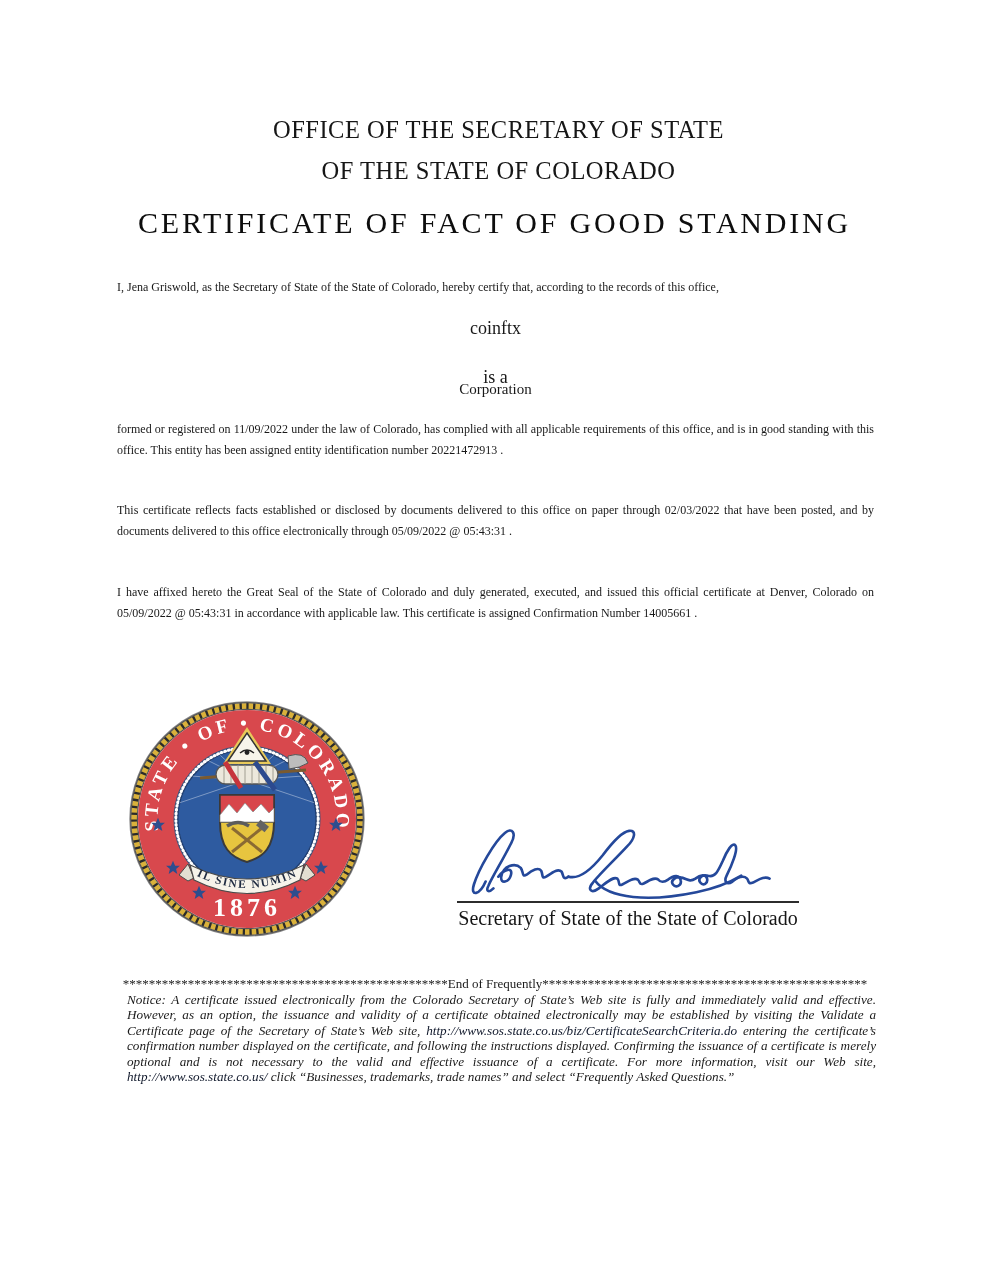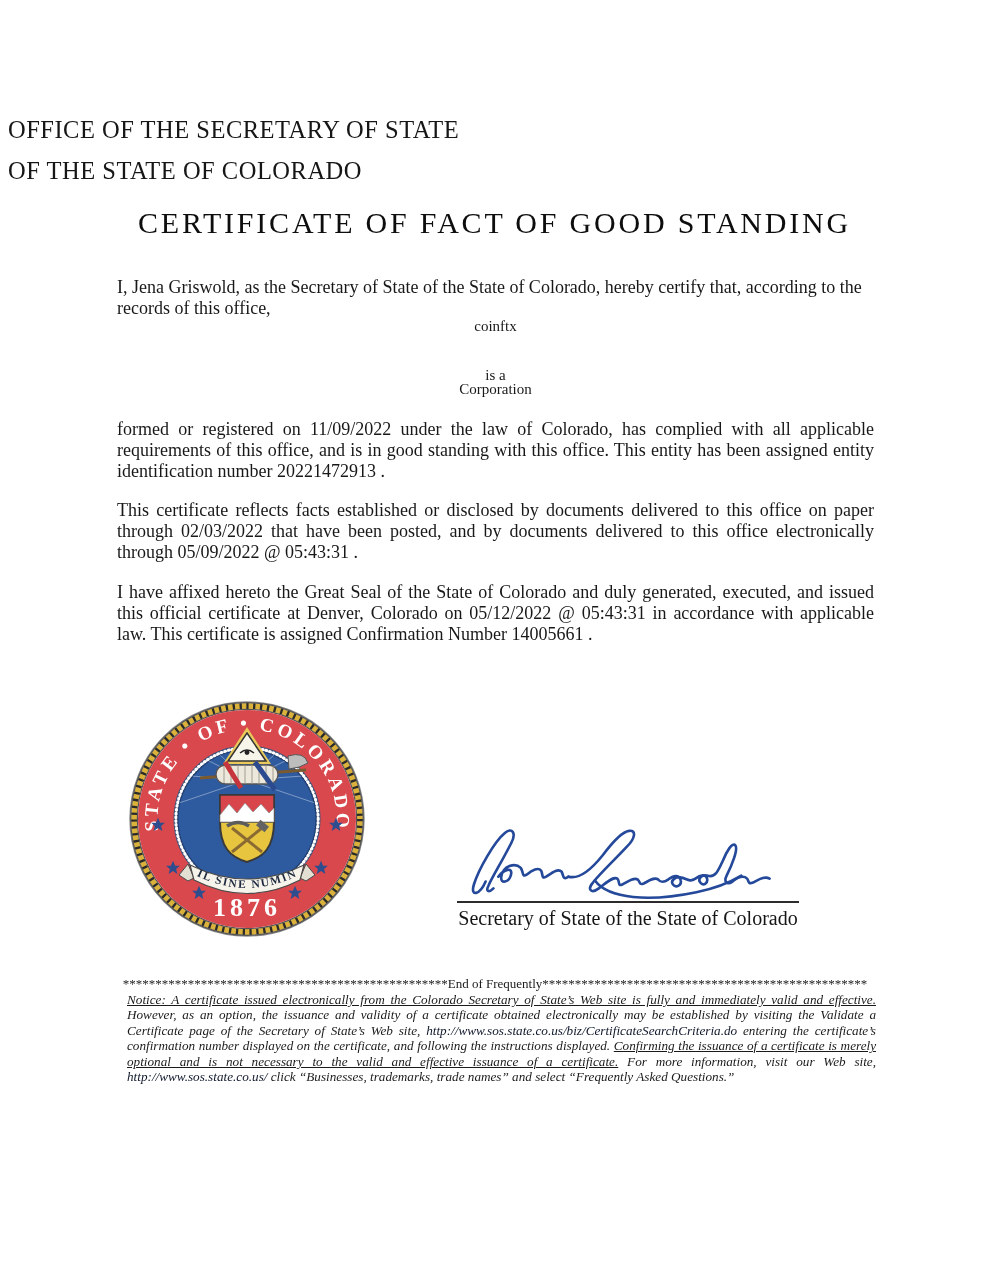--- a/index.html
+++ b/index.html
@@ -4,40 +4,40 @@
 <style>
   * { margin:0; padding:0; box-sizing:border-box; }
   html,body { background:#ffffff; }
   body {
     width:989px; height:1280px; position:relative;
     font-family:"Liberation Serif", serif; color:#141414;
     overflow:hidden;
   }
   .abs { position:absolute; }
   .hdr {
-    left:0; width:989px; text-align:left;
+    left:0; width:989px; text-align:center;
     font-size:24.5px; letter-spacing:0.5px; color:#161616;padding-left:8px;
   }
   .hdr1 { top:116px; }
   .hdr2 { top:157px; }
   .doc-title {
     left:0; width:989px; top:206px; text-align:center;
     font-weight:normal; font-size:30px; letter-spacing:2.8px; color:#0d0d0d;
   }
   .para {
-    left:117px; width:757px; font-size:18px; line-height:21px; color:#181818;
+    left:117px; width:757px; font-size:12px; line-height:21px; color:#181818;
   }
   .just { text-align:justify; }
   .p-intro   { top:277px; }
   .p-formed  { top:419px; }
   .p-reflects{ top:500px; }
   .p-affixed { top:582px; }
   .centerline {
     left:117px; width:757px; text-align:center;
-    font-size:15px; color:#181818;
+    font-size:18px; color:#181818;
   }
   .entity { top:318px; }
   .isa    { top:367px; }
   .etype  { top:381px; font-size:15px; }
 
   .seal-wrap { left:128px; top:700px; width:238px; height:238px; }
 
   .sig-svg  { left:470px; top:824px; width:322px; height:80px; }
   .sig-line {
     left:457px; top:901px; width:342px;
@@ -50,40 +50,40 @@
 
   .endline {
     left:114px; top:976px; width:762px; text-align:center;
     font-size:13px; white-space:nowrap; color:#1a1a1a;
   }
   .notice {
     left:127px; top:992px; width:749px;
     font-size:13.2px; line-height:15.4px; font-style:italic;
     text-align:justify; color:#1a1a1a;
   }
-  .u { text-decoration:underline; }
+  .u { }
   .lnk { color:#0f172a; text-decoration:none; cursor:pointer; }
   .seal-text { font-family:"Liberation Serif", serif; font-weight:bold; }
 </style>
 </head>
 <body>
 
 <div>
 
   <div class="abs hdr hdr1">OFFICE OF THE SECRETARY OF STATE</div>
   <div class="abs hdr hdr2">OF THE STATE OF COLORADO</div>
   <div class="abs doc-title">CERTIFICATE OF FACT OF GOOD STANDING</div>
 
   <p class="abs para p-intro">I, Jena Griswold, as the Secretary of State of the State of Colorado, hereby certify that, according to the records of this office,</p>
   <div class="abs centerline entity">coinftx</div>
   <div class="abs centerline isa">is a</div>
   <div class="abs centerline etype">Corporation</div>
   <p class="abs para just p-formed">formed or registered on 11/09/2022 under the law of Colorado, has complied with all applicable requirements of this office, and is in good standing with this office.  This entity has been assigned entity identification number 20221472913 .</p>
   <p class="abs para just p-reflects">This certificate reflects facts established or disclosed by documents delivered to this office on paper through 02/03/2022 that have been posted, and by documents delivered to this office electronically through 05/09/2022 @ 05:43:31 .</p>
-  <p class="abs para just p-affixed">I have affixed hereto the Great Seal of the State of Colorado and duly generated, executed, and issued this official certificate at Denver, Colorado on 05/12/2022 @ 05:43:31 in accordance with applicable law. This certificate is assigned Confirmation Number 14005661 .</p>
+  <p class="abs para just p-affixed">I have affixed hereto the Great Seal of the State of Colorado and duly generated, executed, and issued this official certificate at Denver, Colorado on 05/09/2022 @ 05:43:31 in accordance with applicable law. This certificate is assigned Confirmation Number 14005661 .</p>
 
   <div class="abs seal-wrap">
     <svg width="238" height="238" viewBox="0 0 238 238">
       <defs>
         <clipPath id="discClip">
             <circle cx="119" cy="119" r="69"></circle>
           </clipPath>
         <path id="arcTop" d="M 34.9,149.6 A 89.5,89.5 0 1 1 203.1,149.6" fill="none"></path>
         <path id="mottoArc" d="M 69,176 Q 119,200 169,176" fill="none"></path>
         <path id="starShape" d="M0,-7.2 L2.1,-2.2 L6.9,-2.2 L3.1,1.0 L4.3,5.9 L0,3.1 L-4.3,5.9 L-3.1,1.0 L-6.9,-2.2 L-2.1,-2.2 Z"></path>

